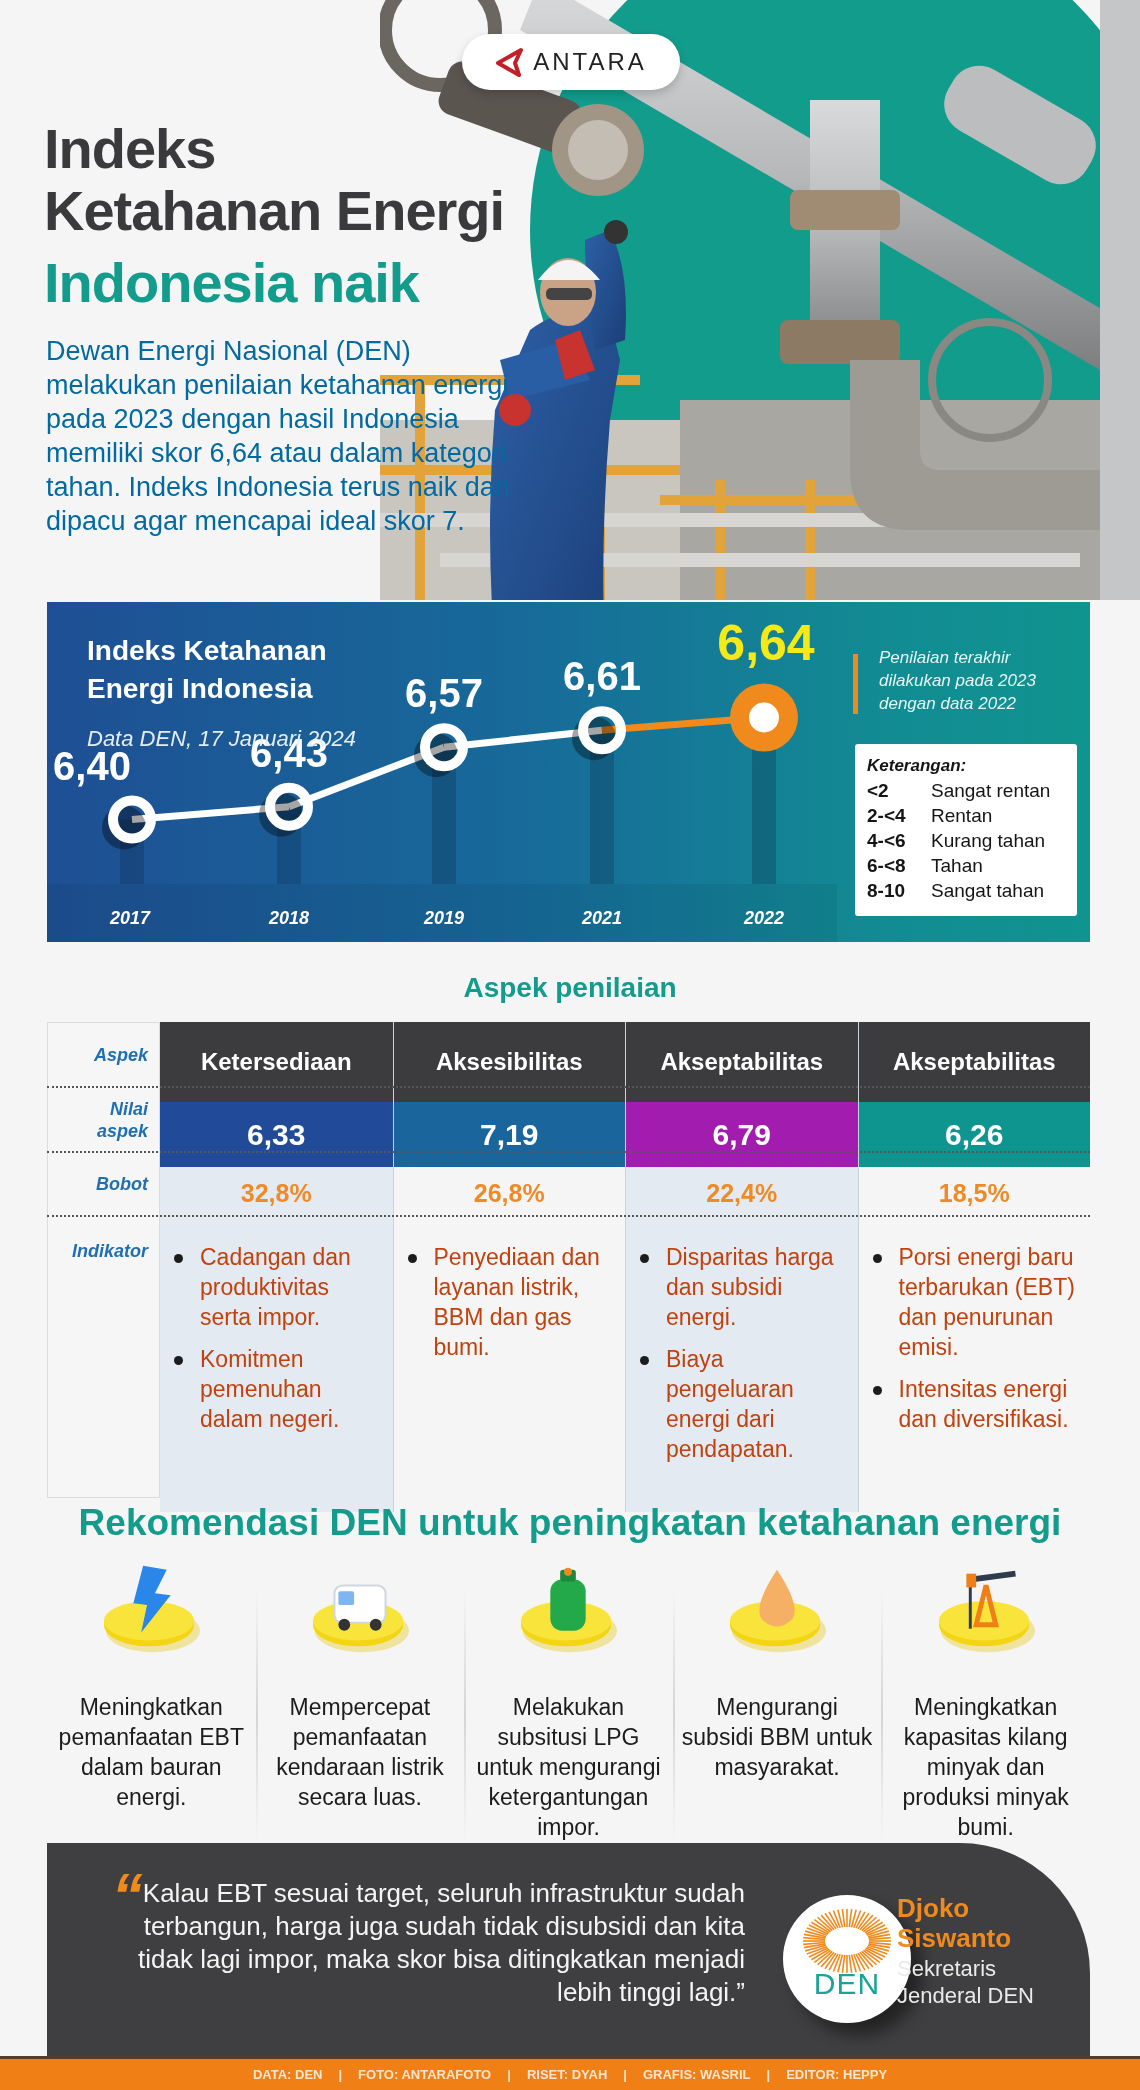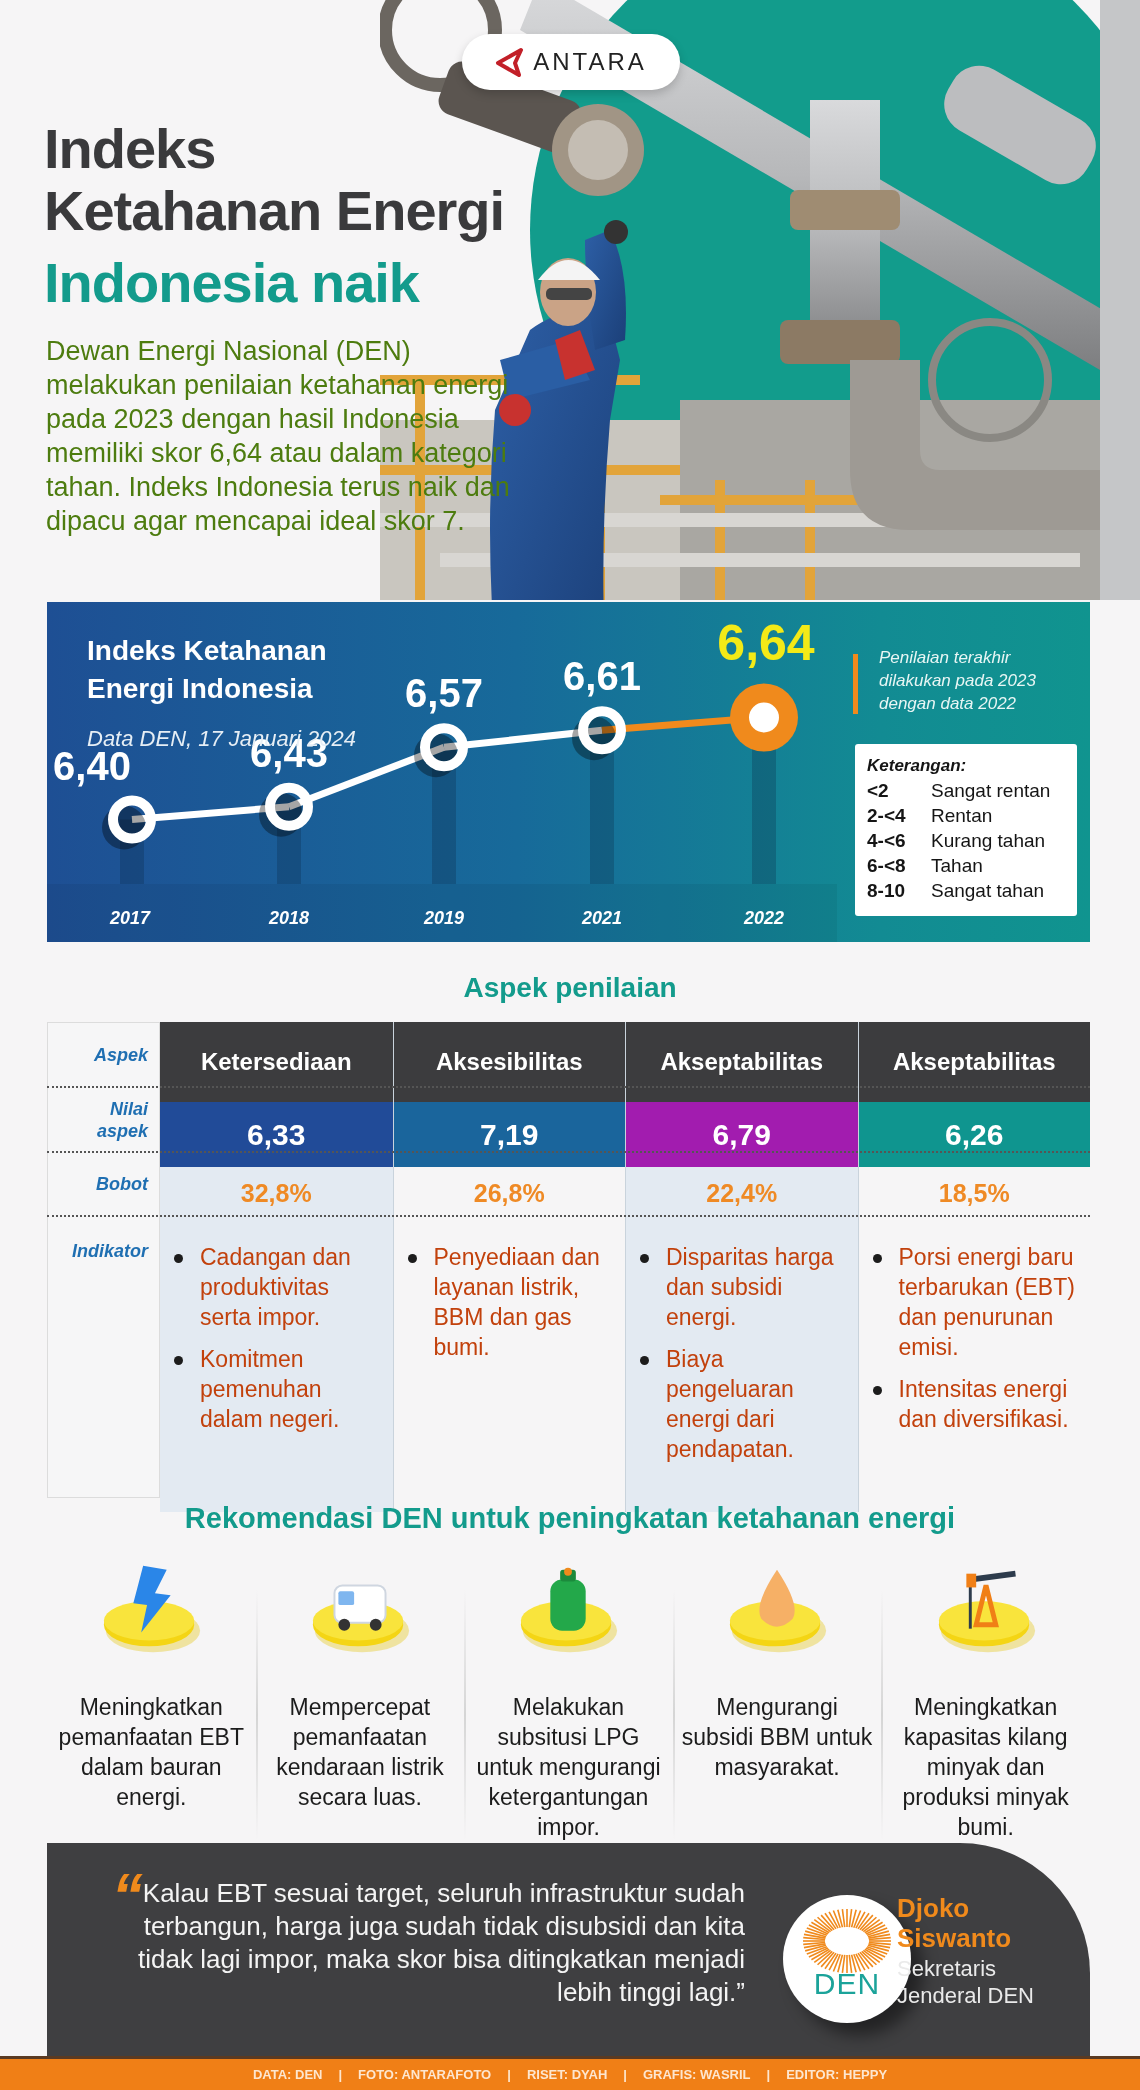--- a/index.html
+++ b/index.html
@@ -8,21 +8,21 @@
 
   
   .hero { position: absolute; left: 0; top: 0; width: 1140px; height: 600px; overflow: hidden; }
   .hero-photo { position: absolute; left: 380px; top: 0; width: 760px; height: 600px; }
   .logo-pill { position: absolute; left: 462px; top: 34px; width: 218px; height: 56px; background: #fff; border-radius: 28px;
     box-shadow: 0 4px 10px rgba(0,0,0,.18); display: flex; align-items: center; justify-content: center; gap: 8px; z-index: 5; }
   .logo-pill .logo-text { font-size: 24px; letter-spacing: 3px; color: #222; font-weight: 400; }
   .title { position: absolute; left: 44px; top: 118px; font-size: 56px; line-height: 62px; font-weight: 700; color: #3a3a3c; letter-spacing: -1px; z-index: 3; }
   .title .accent { color: #139b8c; display: block; margin-top: 10px; }
   .title span { display: block; }
-  .intro { position: absolute; left: 46px; top: 334px; width: 500px; font-size: 27px; line-height: 34px; color: #4d7c0f; z-index: 3; }
+  .intro { position: absolute; left: 46px; top: 334px; width: 500px; font-size: 27px; line-height: 34px; color: #0369a1; z-index: 3; }
 
   
   .chart-panel { position: absolute; left: 47px; top: 602px; width: 1043px; height: 340px;
     background: linear-gradient(90deg, #1e4f94 0%, #176a9a 45%, #128b93 80%, #10948f 100%); overflow: hidden; }
   .chart-title { position: absolute; left: 40px; top: 30px; font-size: 28px; line-height: 38px; font-weight: 700; color: #fff; }
   .chart-sub { position: absolute; left: 40px; top: 124px; font-size: 22px; font-style: italic; color: #e6eef5; }
   .chart-svg { position: absolute; left: 0; top: 0; }
   .note { position: absolute; left: 802px; top: 44px; padding-left: 30px; font-size: 17px; line-height: 23px; font-style: italic; color: #e8f6f4; width: 220px; }
   .note-bar { position: absolute; left: 806px; top: 52px; width: 5px; height: 60px; background: #f08a1c; }
   .legend-box { position: absolute; left: 808px; top: 142px; width: 222px; height: 172px; background: #fff; border-radius: 3px; padding: 12px 12px; color: #151515; }
@@ -41,21 +41,21 @@
   .col + .col { border-left: 1px solid #c9d3dc; }
   .hdr { position: relative; height: 80px; background: #3c3c3e; color: #fff; font-size: 24px; font-weight: 700; display: flex; align-items: center; justify-content: center; }
   .val { position: relative; height: 65px; color: #fff; font-size: 30px; font-weight: 700; display: flex; align-items: center; justify-content: center; }
   .bobot { position: relative; height: 65px; color: #ef8a25; font-size: 25px; font-weight: 700; display: flex; align-items: center; justify-content: center; padding-bottom: 12px; }
   .dotline { position: absolute; left: 0; width: 1043px; border-top: 2px dotted #555; }
   .ind { position: relative; list-style: none; padding: 10px 10px 0 14px; }
   .ind li { position: relative; padding-left: 26px; font-size: 23px; line-height: 30px; color: #c2410c; margin-bottom: 12px; }
   .ind li::before { content: ""; position: absolute; left: 0; top: 12px; width: 9px; height: 9px; border-radius: 50%; background: #1c1c1c; }
 
   
-  .rek-heading { position: absolute; left: 0; width: 1140px; top: 1502px; text-align: center; font-size: 29px; font-weight: 700; color: #139b8c; }
+  .rek-heading { position: absolute; left: 0; width: 1140px; top: 1502px; text-align: center; font-size: 37px; font-weight: 700; color: #139b8c; }
   .rek-row { position: absolute; left: 47px; top: 1550px; width: 1043px; display: flex; }
   .rek { width: 208.6px; position: relative; text-align: center; }
   .rek + .rek::before { content: ""; position: absolute; left: 0; top: 40px; width: 2px; height: 250px; background: linear-gradient(#f6f5f6, #d5d5d5 50%, #f6f5f6); }
   .rek-icon { width: 110px; height: 110px; margin: 6px auto 0; position: relative; }
   .rek-text { margin-top: 22px; font-size: 23px; line-height: 30px; color: #1c1c1c; padding: 0 6px; }
 
   
   .quote-box { position: absolute; left: 47px; top: 1843px; width: 1043px; height: 213px; background: #3f3f41; border-top-right-radius: 130px; }
   .quote-text { position: absolute; left: 40px; top: 34px; width: 658px; text-align: right; color: #f4f4f4; font-size: 26px; line-height: 33px; }
   .quote-mark { color: #f08a1c; font-size: 62px; font-weight: 700; font-style: italic; line-height: 20px; vertical-align: -14px; margin-right: 6px; letter-spacing: -6px; }

